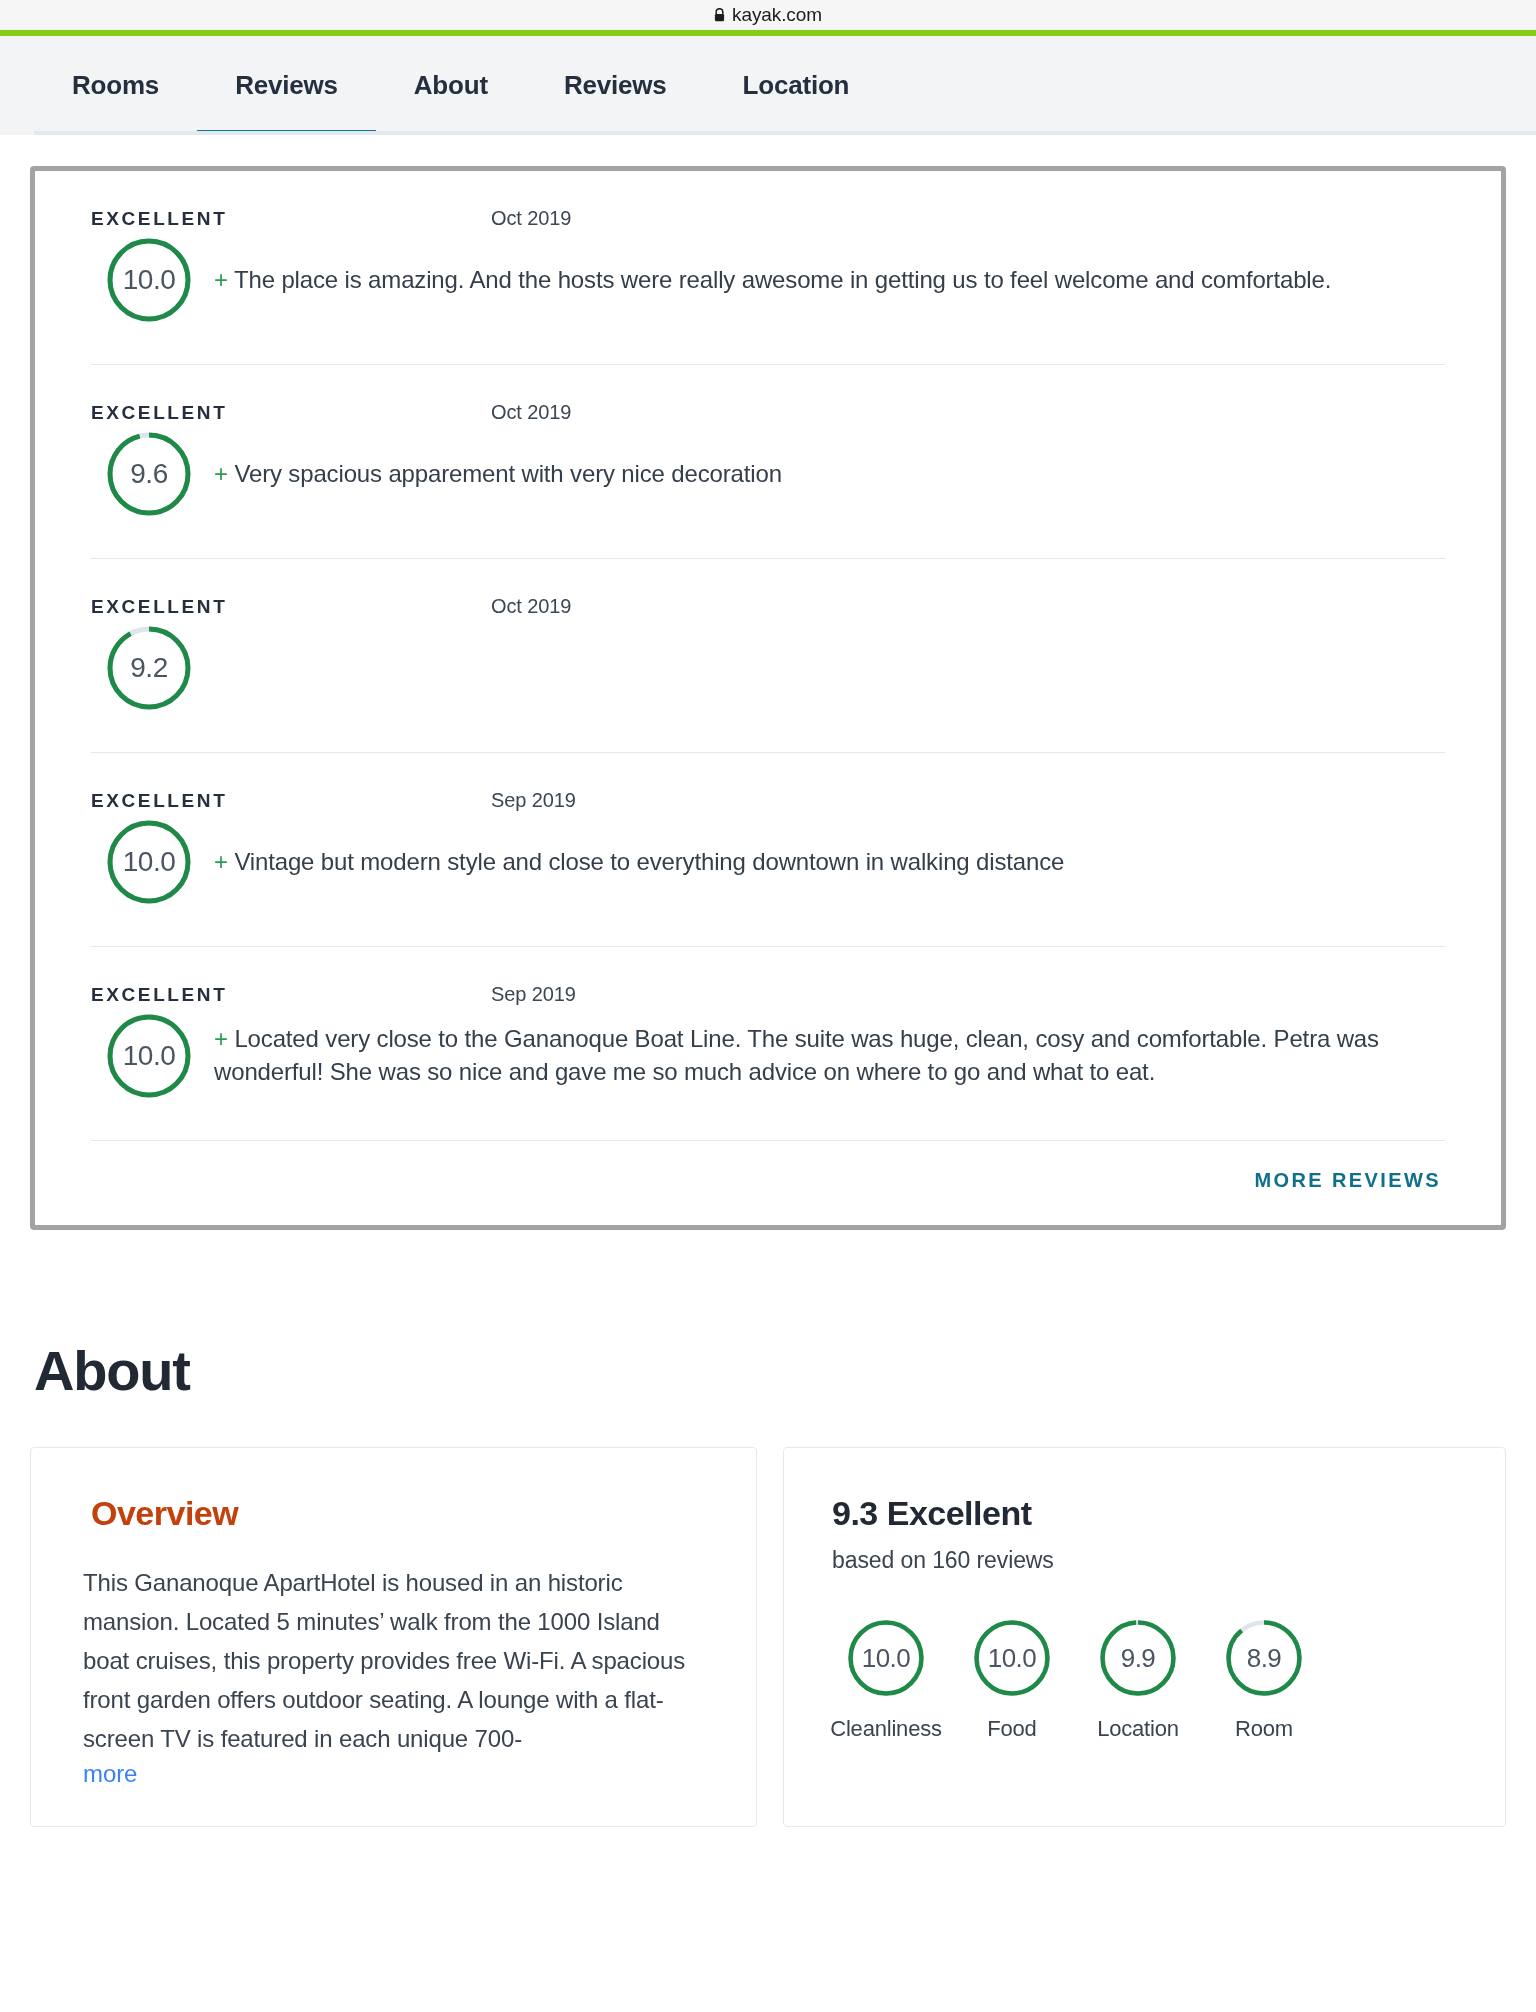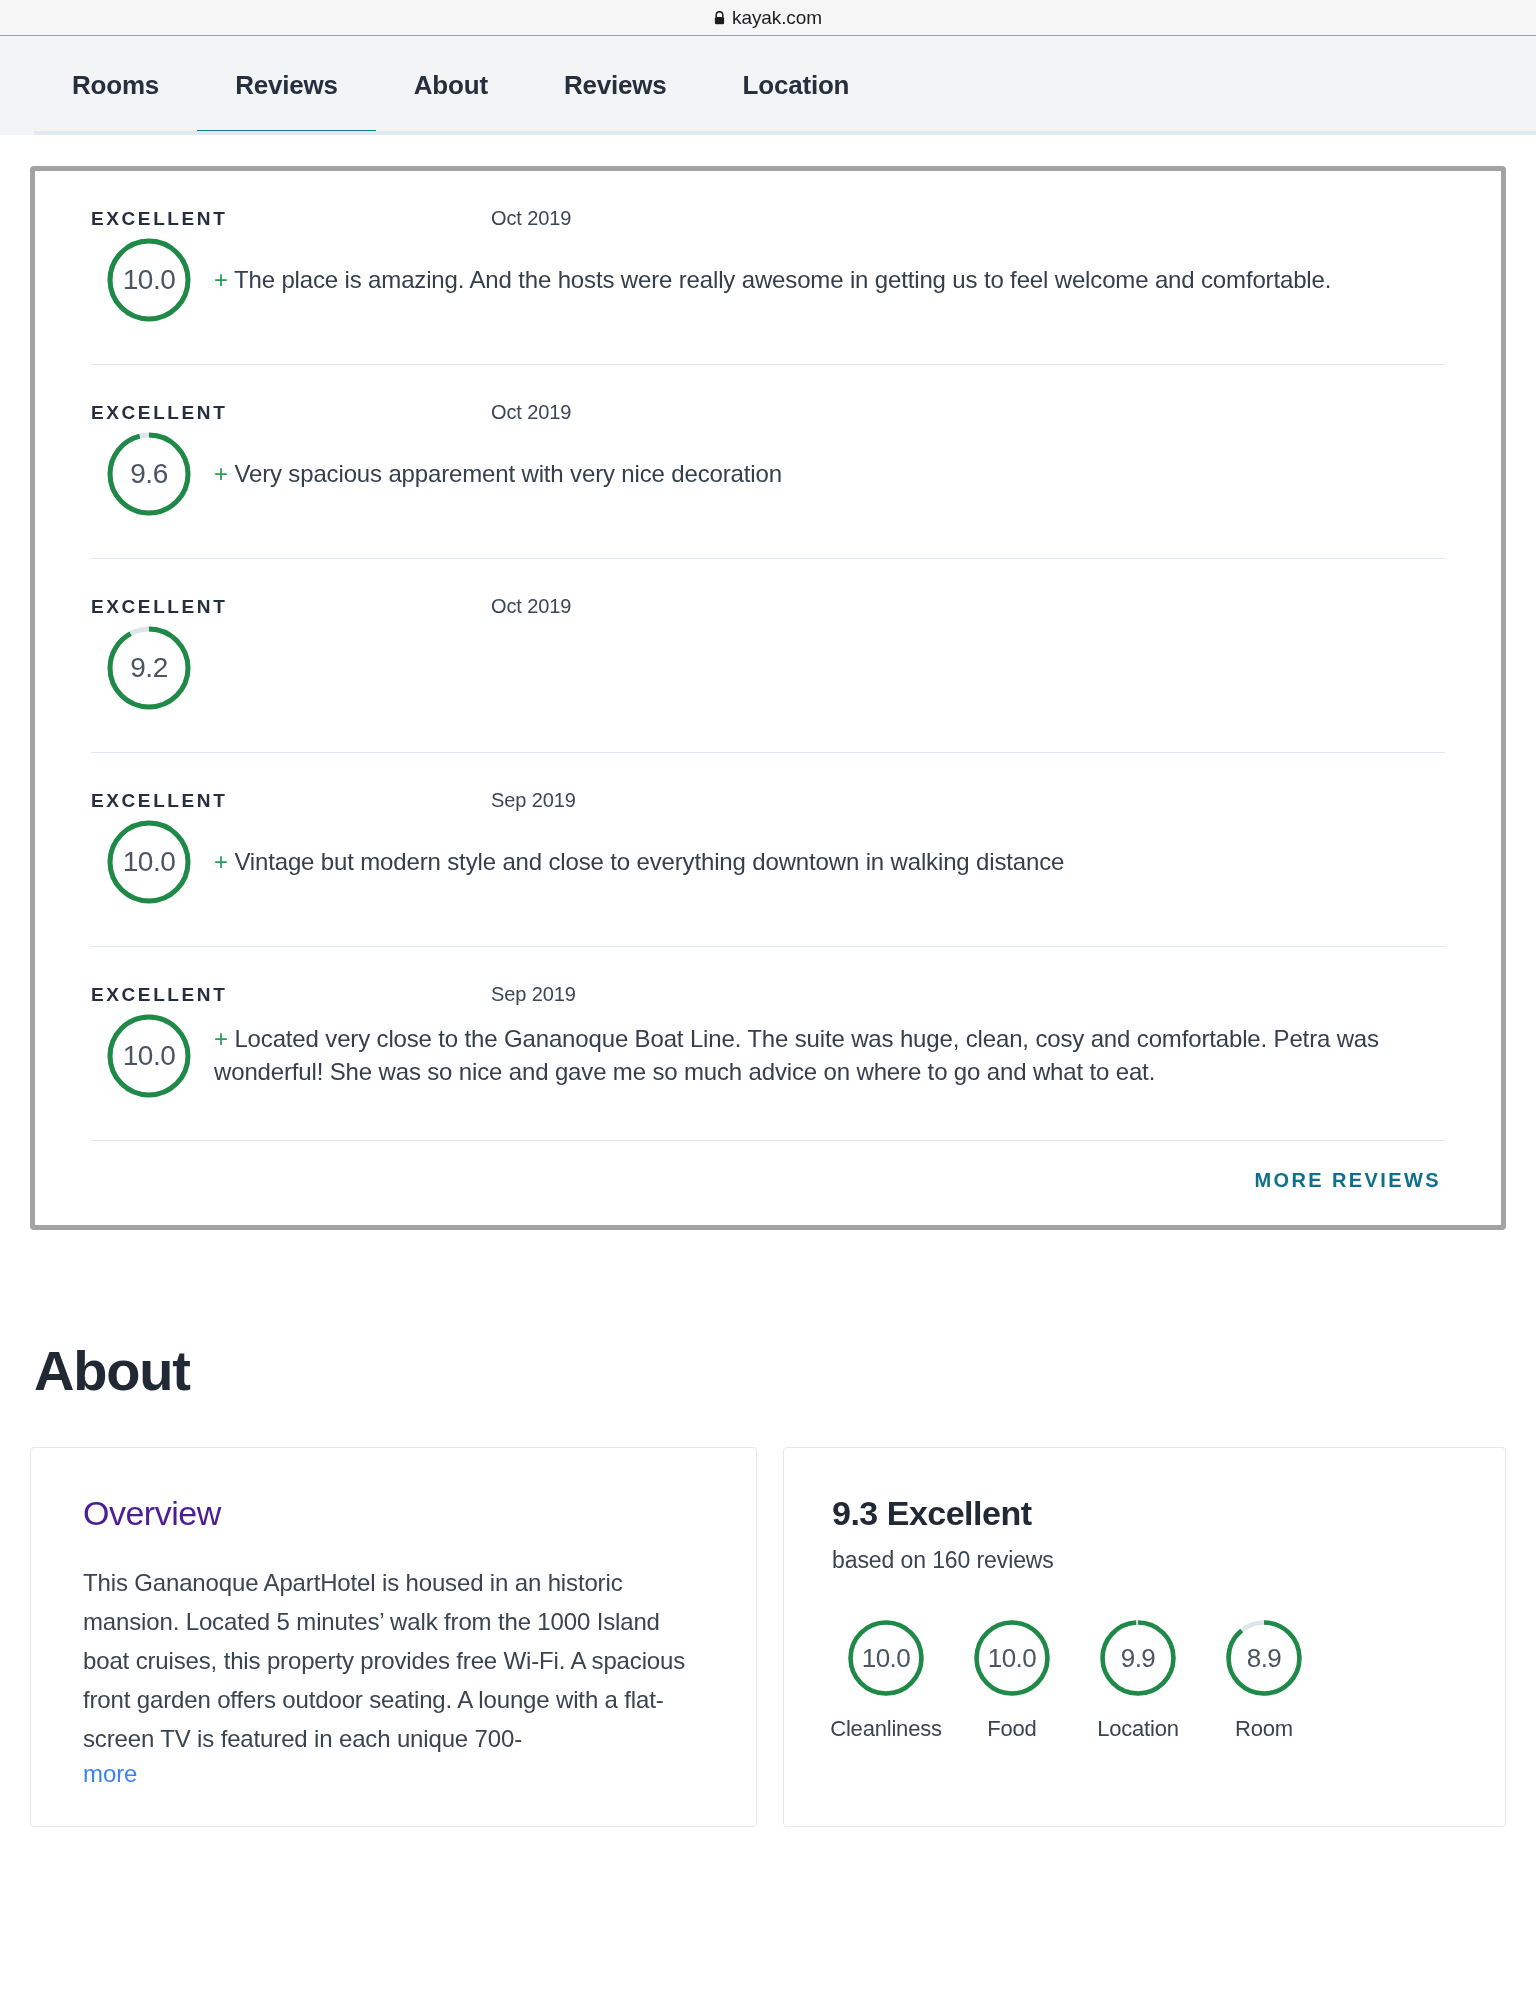--- a/index.html
+++ b/index.html
@@ -9,21 +9,21 @@
     background: #ffffff;
     font-family: "Liberation Sans", sans-serif;
     -webkit-font-smoothing: antialiased;
   }
   .page { position: relative; width: 1536px; height: 2012px; overflow: hidden; background:#fff; }
 
   
   .chrome {
     height: 36px;
     background: #f6f6f7;
-    border-bottom: 1px solid #84cc16;
+    border-bottom: 6px solid #84cc16;
     display: flex;
     align-items: center;
     justify-content: center;
   }
   .chrome-url {
     display: flex;
     align-items: center;
     gap: 7px;
     font-size: 19px;
     color: #1d1d1f;
@@ -170,23 +170,24 @@
     border-radius: 4px;
     background: #fff;
     flex: 1;
     min-height: 380px;
   }
   .panel.overview { padding: 46px 52px 0 52px; }
   .panel.rating  { padding: 46px 52px 0 48px; }
 
   .panel-h {
     font-size: 34px;
-    font-weight: 400;
-    color: #4c1d95;
+    font-weight: 700;
+    color: #c2410c;
     letter-spacing: -0.5px;
+    margin-left: 8px;
   }
   .overview-text {
     margin-top: 31px;
     font-size: 24px;
     line-height: 1.62;
     color: #3a4450;
     letter-spacing: -0.15px;
     max-height: 234px;
     overflow: hidden;
   }

